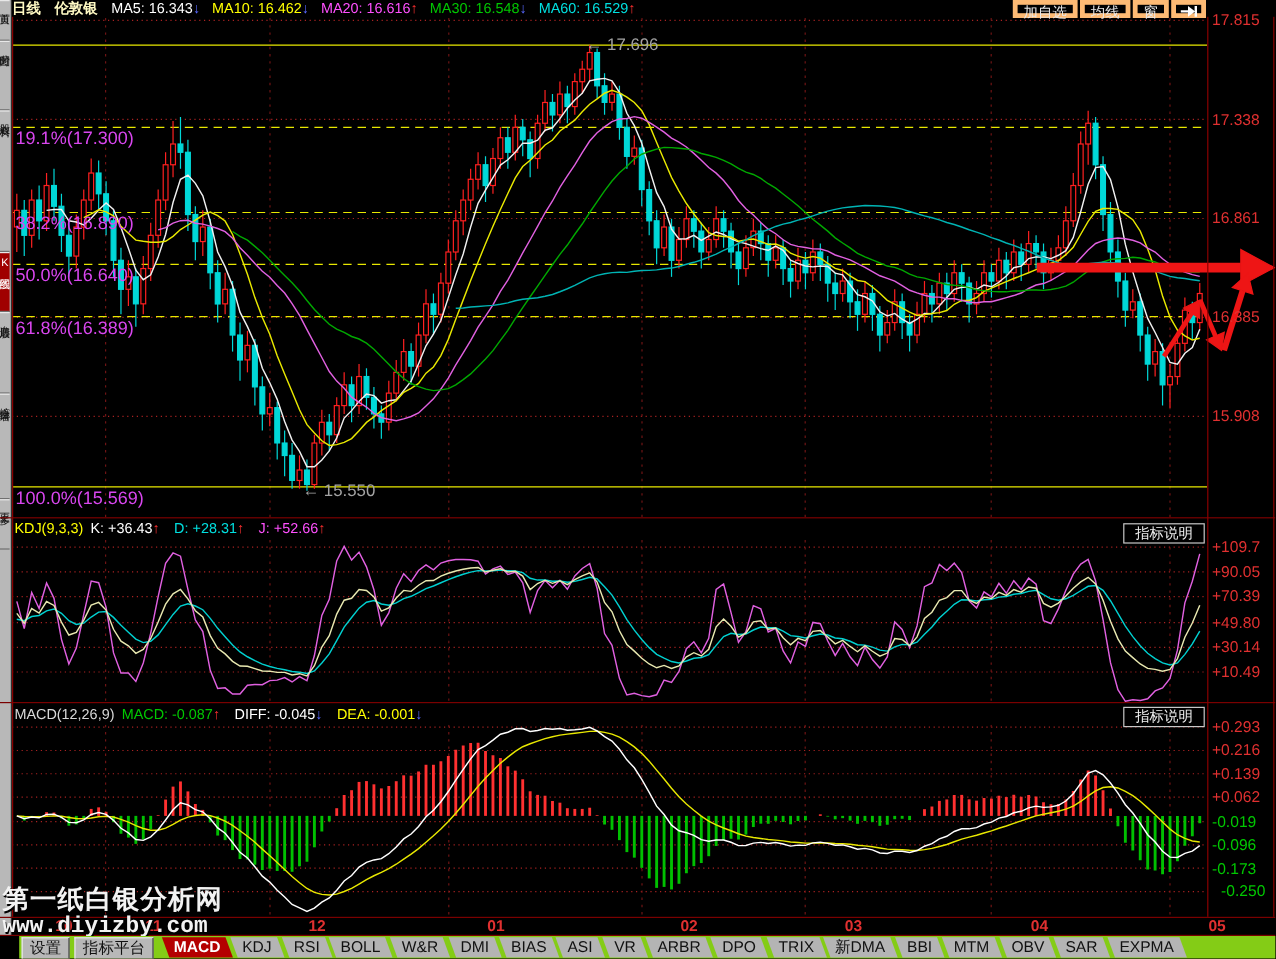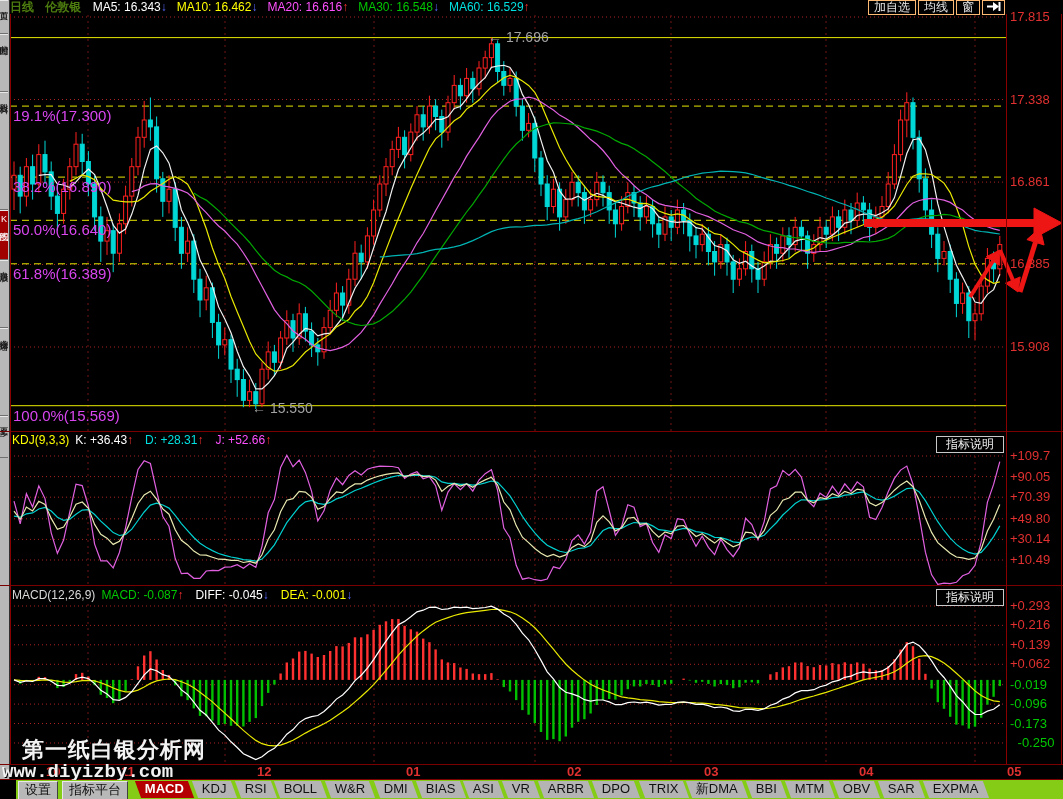--- a/index.html
+++ b/index.html
@@ -8,46 +8,46 @@
   
   #left-rail{position:absolute;left:0;top:0;width:9px;height:780px;background:#b8b8b8;
              border-right:1px solid #303030;overflow:hidden;}
   .rail-item{width:9px;overflow:hidden;border-bottom:1px solid #707070;border-top:1px solid #e8e8e8;
              writing-mode:vertical-rl;text-orientation:upright;font-size:9px;line-height:9px;
              color:#111;letter-spacing:1px;padding-top:3px;box-sizing:border-box;margin-left:-1px;}
   .rail-item.active{background:#a00000;color:#fff;}
   
   #title-bar{position:absolute;left:10px;top:0;width:1053px;height:15px;font-size:12px;
              line-height:14px;white-space:nowrap;}
-  #title-bar .t{margin-right:8px;font-weight:bold;color:#4d7c0f;}
+  #title-bar .t{margin-right:8px;font-weight:bold;color:#fef9c3;}
   .ma-item{margin-right:10px;}
   .arrow-up{color:#ff3030;}
   .arrow-down{color:#5868ff;}
   #tb-buttons{position:absolute;right:58px;top:0;height:15px;display:flex;}
-  .tbtn{border:1px solid #fdba74;color:#e8e8e8;font-size:12px;line-height:13px;padding:0 5px;
+  .tbtn{border:4px solid #fdba74;color:#e8e8e8;font-size:12px;line-height:13px;padding:0 5px;
         margin-left:2px;background:#000;}
   
   .axis-label{position:absolute;left:1010px;width:52px;height:16px;line-height:16px;font-size:13px;
               color:#e03030;}
   .axis-label.neg{color:#00c800;}
   .fib-label{position:absolute;color:#d946ef;font-size:15px;height:16px;line-height:16px;}
   .anno-label{position:absolute;color:#a3a3a3;font-size:14px;height:15px;line-height:15px;}
   
   .panel-header{position:absolute;left:12px;font-size:12px;line-height:15px;white-space:nowrap;}
   .panel-header span{margin-right:6px;}
   .ind-btn{position:absolute;left:936px;width:66px;height:15px;border:1px solid #c8c8c8;
            color:#f0f0f0;font-size:12px;line-height:14px;text-align:center;background:#000;}
   
   .hline{position:absolute;left:0;width:1063px;height:0;border-top:1px solid #7a0000;}
   .vline{position:absolute;width:0;border-left:1px solid #8a0000;}
   
   .month-label{position:absolute;top:764px;color:#e03030;font-size:13px;font-weight:bold;height:15px;line-height:15px;padding-left:36px;}
   
   #wm1{position:absolute;left:2px;top:735px;font-size:22px;font-weight:bold;color:#f2f2f2;
-       text-shadow:1px 1px 0 #000;z-index:30;letter-spacing:1px;margin-left:20px;}
+       text-shadow:1px 1px 0 #000;z-index:30;letter-spacing:1px;}
   #wm2{position:absolute;left:2px;top:761px;font-size:19px;font-weight:bold;color:#f2f2f2;
        text-shadow:1px 1px 0 #000;z-index:30;font-family:"Liberation Mono","DejaVu Sans Mono",monospace;}
   
   #tab-bar{position:absolute;left:16px;top:780px;width:1063px;height:19px;background:#84cc16;
            display:flex;align-items:flex-start;z-index:31;}
   .tb-left{height:17px;line-height:16px;font-size:13px;background:#b8b8b8;color:#111;
            border:1px solid #e8e8e8;border-right-color:#404040;border-bottom-color:#404040;
            padding:0 6px;margin:1px 2px 0 2px;}
   #tabs{display:flex;margin-left:8px;}
   .tab{height:17px;line-height:16px;font-size:13px;background:#b4b4b4;color:#111;

